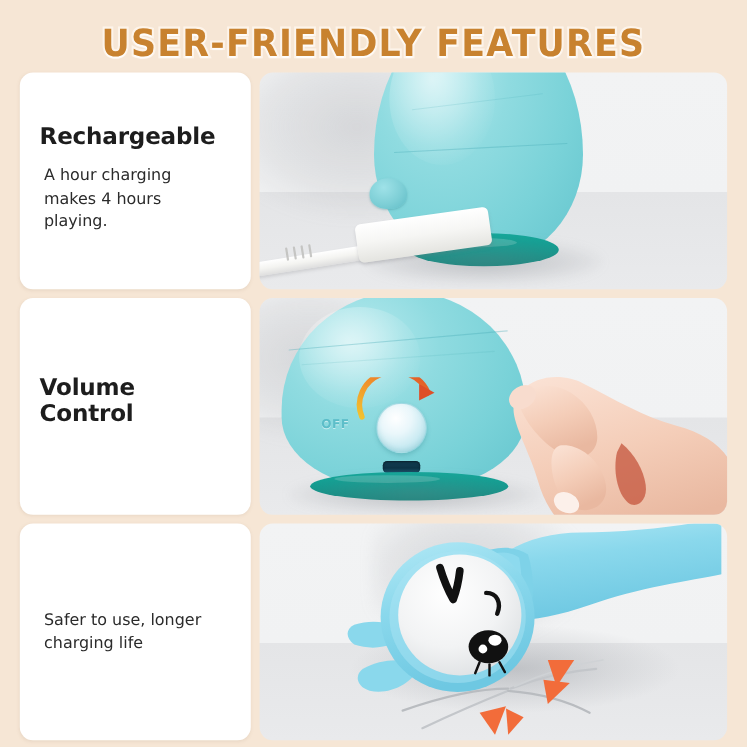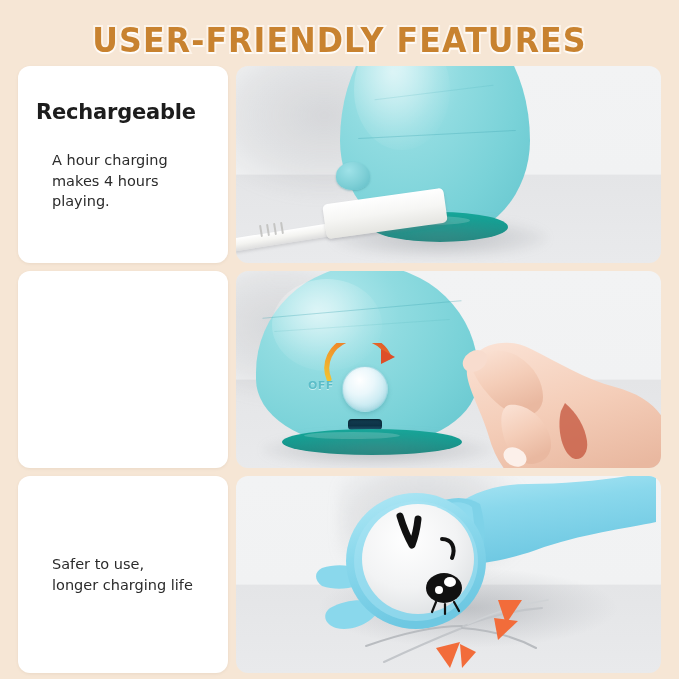--- a/index.html
+++ b/index.html
@@ -40,21 +40,21 @@
     display:flex;flex-direction:column;justify-content:center;
     box-shadow:0 1px 3px rgba(140,110,80,.10);
   }
   .card h2{
     margin:0 0 10px 0;
     font-family:"DejaVu Sans","Liberation Sans",sans-serif;
     font-size:21px;font-weight:bold;color:#1d1d1d;
     letter-spacing:-.2px;line-height:1.1;
   }
   .card p{
-    margin:16px;
+    margin:4px;
     font-family:"DejaVu Sans","Liberation Sans",sans-serif;
     font-size:14.5px;color:#2b2b2b;line-height:1.42;
   }
 
   
   .photo{
     position:relative;flex:1 1 auto;height:197px;
     border-radius:12px;overflow:hidden;
     background:linear-gradient(#f2f3f4 0%,#f1f2f3 55%,#e4e5e7 55.2%,#e9eaec 100%);
   }
@@ -171,20 +171,21 @@
         <div class="usb-rib" style="left:38px;top:157px;transform:rotate(-9deg);"></div>
         <div class="usb-rib" style="left:45px;top:156px;transform:rotate(-9deg);"></div>
         <div class="usb-head" style="left:88px;top:130px;width:122px;height:35px;transform:rotate(-8deg);"></div>
 
       </div>
     </div>
 
     <div class="row">
 
       <div class="card">
+        <h2>Volume Control</h2>
       </div>
 
       <div class="photo">
         <div class="wallshadow" style="left:-10%;top:-4%;width:46%;height:70%;"></div>
 
         <div class="toy" style="left:20px;top:-6px;width:222px;height:180px;border-radius:52% 52% 47% 47%/62% 62% 38% 38%;">
           <div class="gloss" style="left:16px;top:14px;width:110px;height:92px;"></div>
           <div class="seam" style="left:6px;top:44px;width:200px;transform:rotate(-5deg);"></div>
           <div class="seam" style="left:18px;top:60px;width:176px;transform:rotate(-4deg);opacity:.45;"></div>
         </div>
@@ -194,21 +195,21 @@
             <linearGradient id="arcg" x1="0" y1="1" x2="1" y2="0">
               <stop offset="0%" stop-color="#f2c230"></stop>
               <stop offset="50%" stop-color="#ef8b2a"></stop>
               <stop offset="100%" stop-color="#de4f28"></stop>
             </linearGradient>
           </defs>
           <path d="M6,36 A32,30 0 0 1 66,14" fill="none" stroke="url(#arcg)" stroke-width="5" stroke-linecap="round"></path>
           <path d="M58,6 L72,14 L58,21 Z" fill="#de4f28"></path>
         </svg>
 
-        <div class="offtext nosel" style="left:72px;top:108px;">OFF</div>
+        <div class="offtext nosel" style="left:56px;top:108px;">OFF</div>
 
         <div class="knob" style="left:106px;top:95px;width:44px;height:44px;"></div>
 
         <div class="port" style="left:112px;top:148px;width:34px;height:11px;"></div>
 
         <div class="base" style="left:46px;top:158px;width:180px;height:26px;"></div>
         <div class="base-hi" style="left:68px;top:161px;width:96px;height:7px;"></div>
 
         <div class="floorshadow" style="left:26px;top:162px;width:230px;height:34px;"></div>
 

